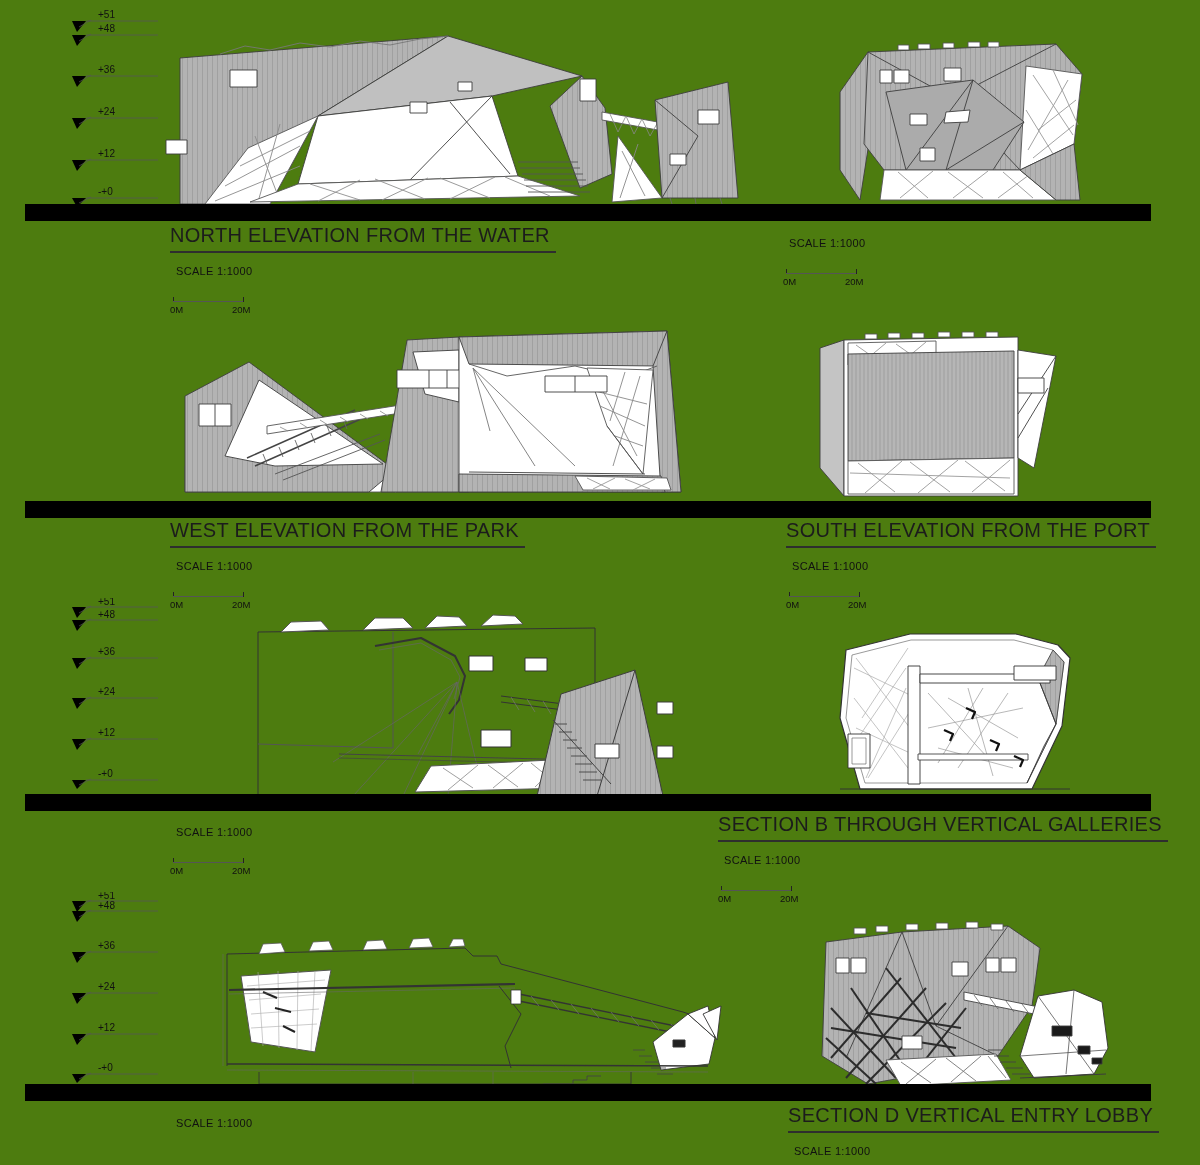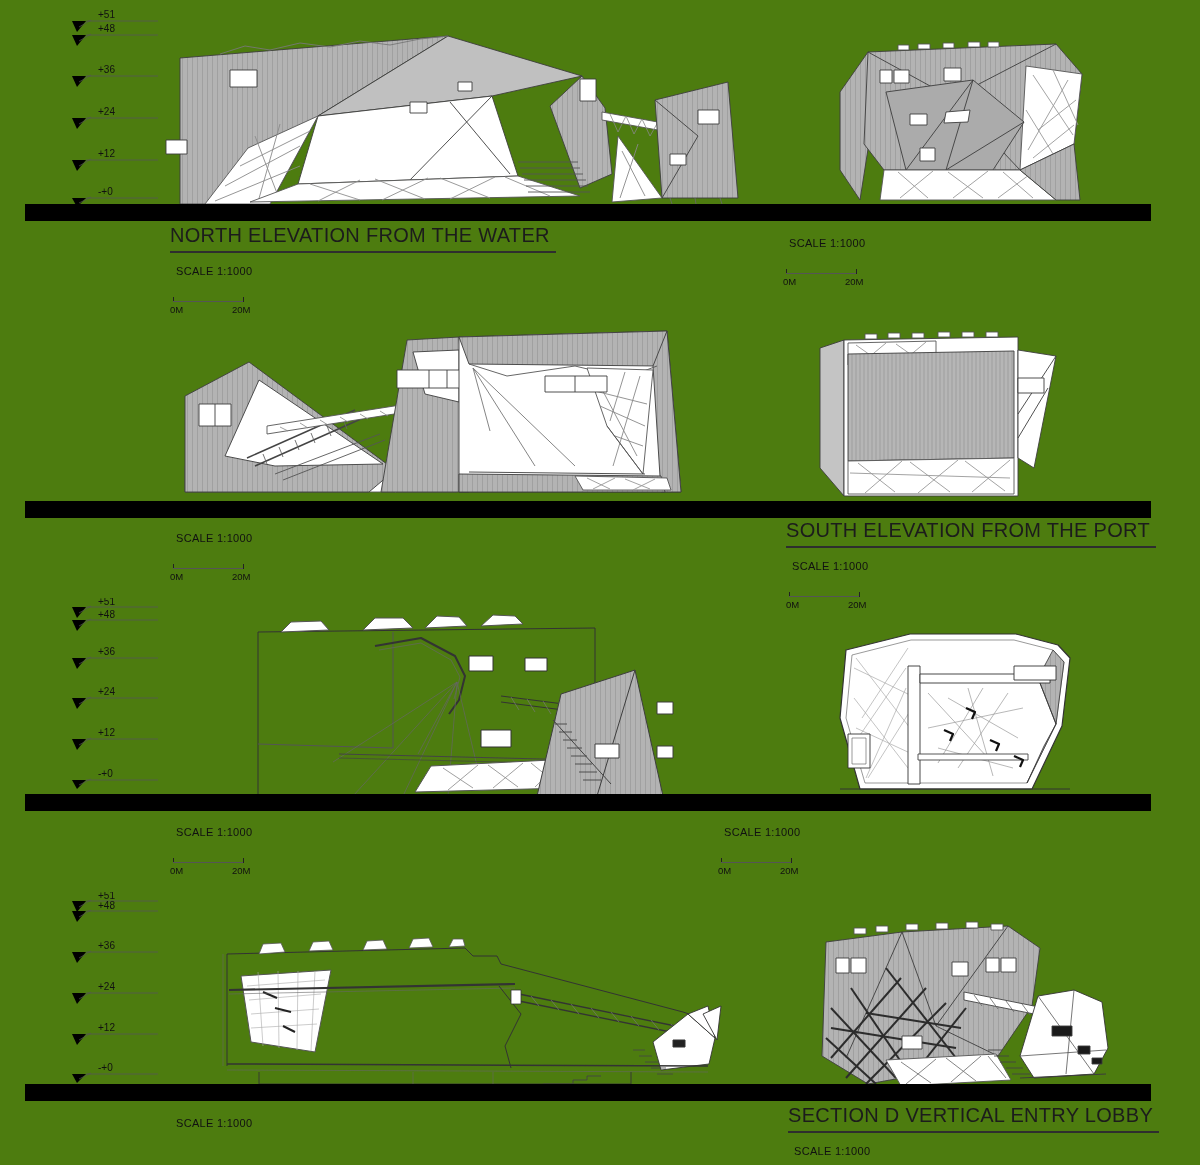--- a/index.html
+++ b/index.html
@@ -644,20 +644,21 @@
     <div class="cap-bar">
       <div class="tick" style="left:3px"></div>
         <div class="tick" style="left:73px"></div>
         <div class="bline"></div>
       <span class="blab" style="left:0">0M</span>
       <span class="blab" style="left:62px">20M</span>
     </div>
   </div>
 
   <div class="cap" style="left:170px;top:520px">
+    <div class="cap-title">WEST ELEVATION FROM THE PARK</div>
     <div class="cap-scale">SCALE 1:1000</div>
     <div class="cap-bar">
       <div class="tick" style="left:3px"></div>
         <div class="tick" style="left:73px"></div>
         <div class="bline"></div>
       <span class="blab" style="left:0">0M</span>
       <span class="blab" style="left:62px">20M</span>
     </div>
   </div>
 
@@ -678,20 +679,21 @@
     <div class="cap-bar">
       <div class="tick" style="left:3px"></div>
         <div class="tick" style="left:73px"></div>
         <div class="bline"></div>
       <span class="blab" style="left:0">0M</span>
       <span class="blab" style="left:62px">20M</span>
     </div>
   </div>
 
   <div class="cap" style="left:718px;top:814px">
+    <div class="cap-title">SECTION B THROUGH VERTICAL GALLERIES</div>
     <div class="cap-scale">SCALE 1:1000</div>
     <div class="cap-bar">
       <div class="tick" style="left:3px"></div>
         <div class="tick" style="left:73px"></div>
         <div class="bline"></div>
       <span class="blab" style="left:0">0M</span>
       <span class="blab" style="left:62px">20M</span>
     </div>
   </div>
 

